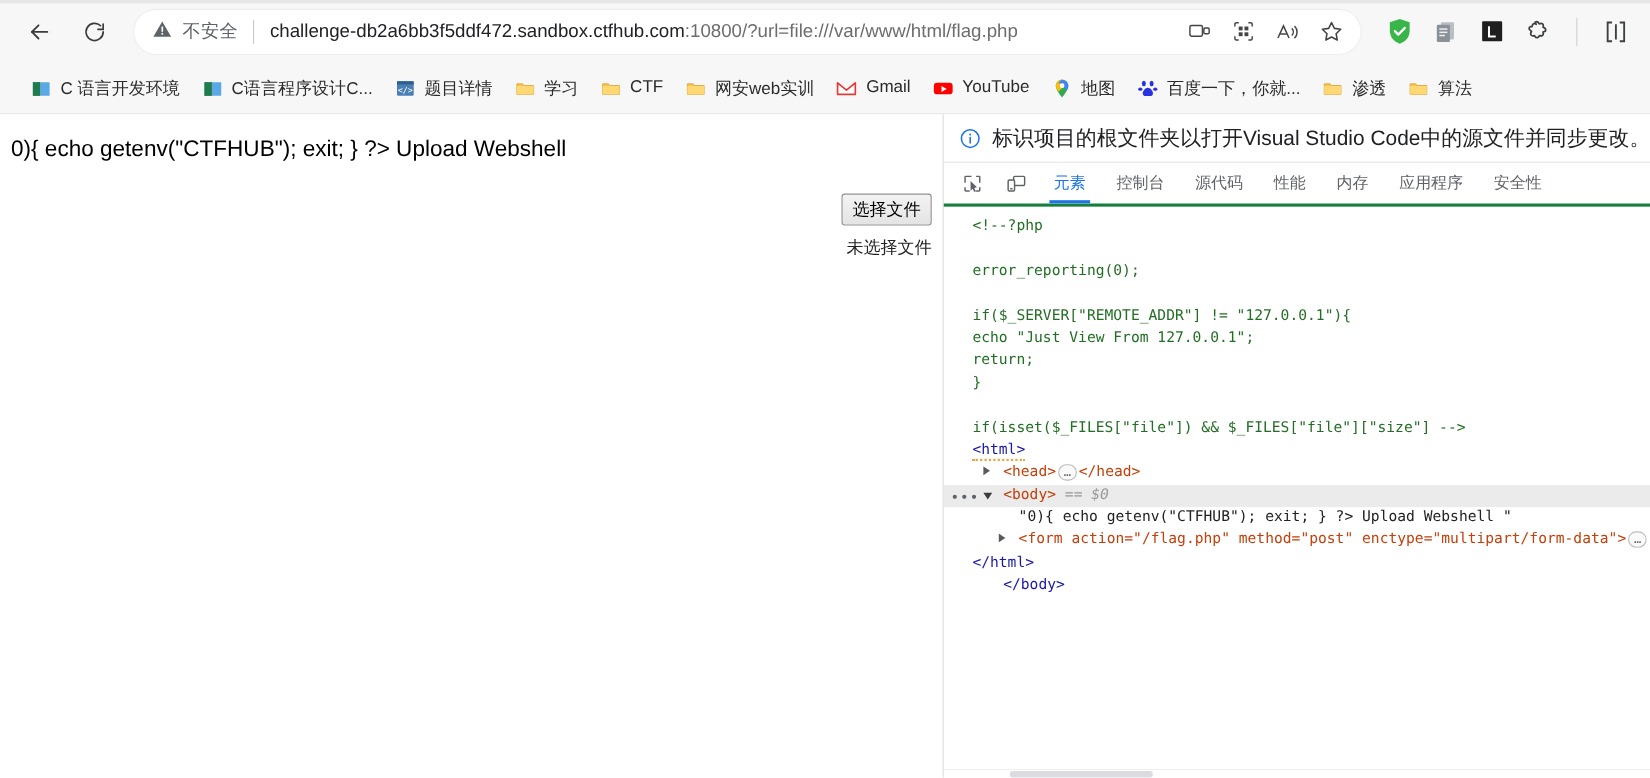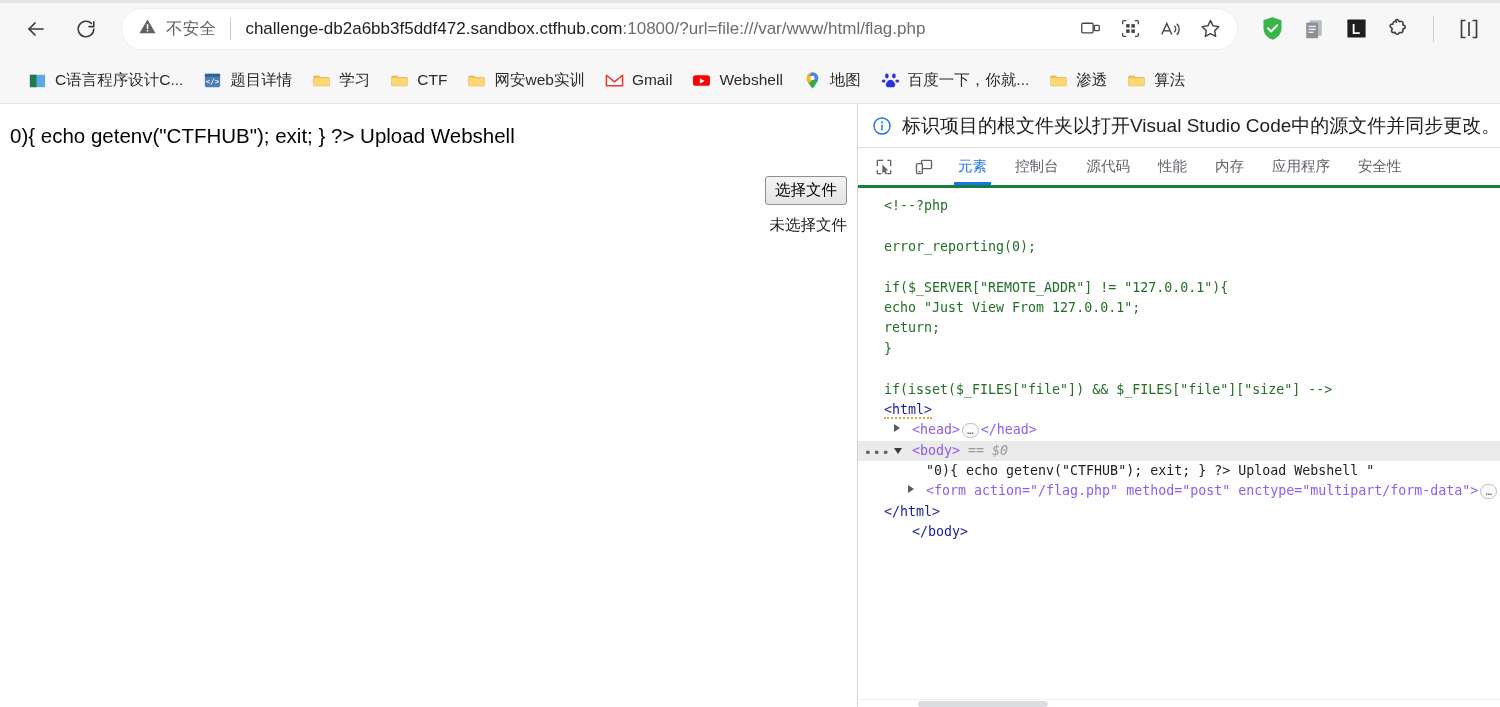--- a/index.html
+++ b/index.html
@@ -130,21 +130,21 @@
 
   .dt-body { flex:1 1 auto; position:relative; overflow:hidden; background:#fff; }
   .dom {
     font-family: "DejaVu Sans Mono", "Liberation Mono", monospace;
     font-size: 13.3px; line-height: 20.4px;
     padding: 8px 0 0 0; white-space:nowrap;
   }
   .ln { padding-left: 26px; position:relative; height:20.4px; }
   .ln.blank { height:20.4px; }
   .cmt { color:#236e25; }
-  .tag { color:#8b5cf6; }
+  .tag { color:#c2410c; }
   .tag-b { color:#1a1aa6; }
   .txt { color:#222; }
   .dollar { color:#999; font-style:italic; }
 
   .ln.sel { background:#ebebeb; }
   .dots { position:absolute; left:6px; top:2px; color:#5f6368; font-size:13px; letter-spacing:1px;}
   .arrow { position:absolute; left:22px; top:4px; width:0;height:0; }
   .arrow.closed { border-left:6px solid #5a5a5a; border-top:4.5px solid transparent; border-bottom:4.5px solid transparent; }
   .arrow.open { border-top:6px solid #3c3c3c; border-left:4.5px solid transparent; border-right:4.5px solid transparent; top:7px;}
   .ellipsis-badge {
@@ -273,20 +273,30 @@
 
   <div class="bookmarks">
     <div class="bm">
       <span class="fav">
           <svg width="19" height="19" viewBox="0 0 20 20">
             <path d="M2 4h7v13H2z" fill="#2e8b57"></path>
             <path d="M9 4h9v13H9z" fill="#5aa9e6"></path>
             <path d="M9 4l-7 0v13l7 0z" fill="#1f7a4d"></path>
           </svg>
         </span>
+      <span>C 语言开发环境</span>
+    </div>
+    <div class="bm">
+      <span class="fav">
+          <svg width="19" height="19" viewBox="0 0 20 20">
+            <path d="M2 4h7v13H2z" fill="#2e8b57"></path>
+            <path d="M9 4h9v13H9z" fill="#5aa9e6"></path>
+            <path d="M9 4l-7 0v13l7 0z" fill="#1f7a4d"></path>
+          </svg>
+        </span>
       <span>C语言程序设计C...</span>
     </div>
     <div class="bm">
       <span class="fav">
           <svg width="19" height="19" viewBox="0 0 20 20">
             <rect x="2" y="3" width="16" height="14" rx="1.5" fill="#4a7fb5"></rect>
             <rect x="2" y="3" width="16" height="3" fill="#2f5f91"></rect>
             <text x="10" y="14" font-size="8" fill="#fff" text-anchor="middle" font-family="monospace">&lt;/&gt;</text>
           </svg>
         </span>
@@ -327,21 +337,21 @@
         </span>
       <span>Gmail</span>
     </div>
     <div class="bm">
       <span class="fav">
           <svg width="19" height="19" viewBox="0 0 20 20">
             <rect x="1" y="4.5" width="18" height="11" rx="3" fill="#ff0000"></rect>
             <path d="M8.3 7.6l5 2.9-5 2.9z" fill="#fff"></path>
           </svg>
         </span>
-      <span>Webshell</span>
+      <span>YouTube</span>
     </div>
     <div class="bm">
       <span class="fav">
           <svg width="19" height="19" viewBox="0 0 20 20">
             <path d="M10 1.5c3.3 0 6 2.6 6 5.9 0 4.4-6 11.1-6 11.1S4 11.8 4 7.4c0-3.3 2.7-5.9 6-5.9z" fill="#34a853"></path>
             <path d="M10 1.5c2 0 3.8 1 4.9 2.5l-8.3 9C5 10.7 4 8.8 4 7.4c0-3.3 2.7-5.9 6-5.9z" fill="#fbbc04"></path>
             <path d="M14.9 4c.7 1 1.1 2.2 1.1 3.4 0 1.3-.5 2.8-1.3 4.3l-8-7.3C7.8 2.7 9.6 1.5 10 1.5c2 0 3.8 1 4.9 2.5z" fill="#4285f4"></path>
             <circle cx="10" cy="7.3" r="2.3" fill="#fff"></circle>
           </svg>
         </span>

